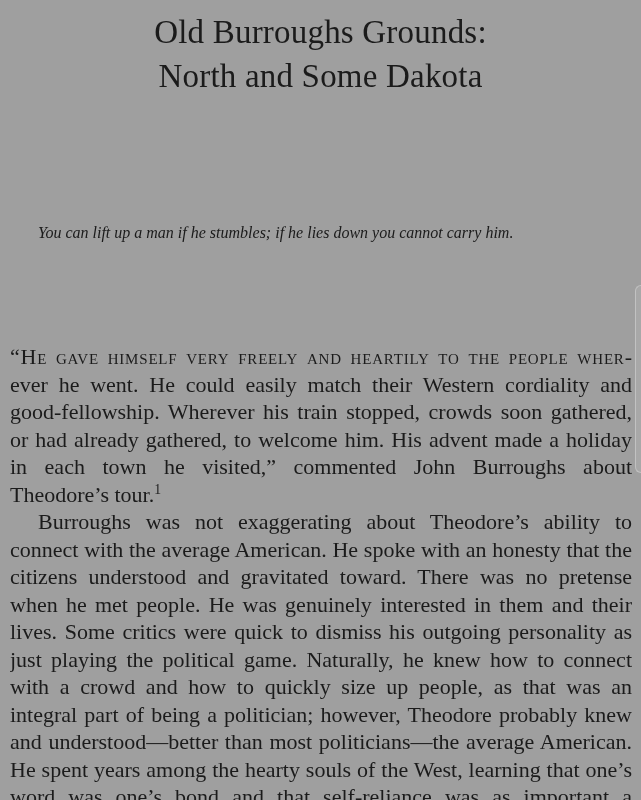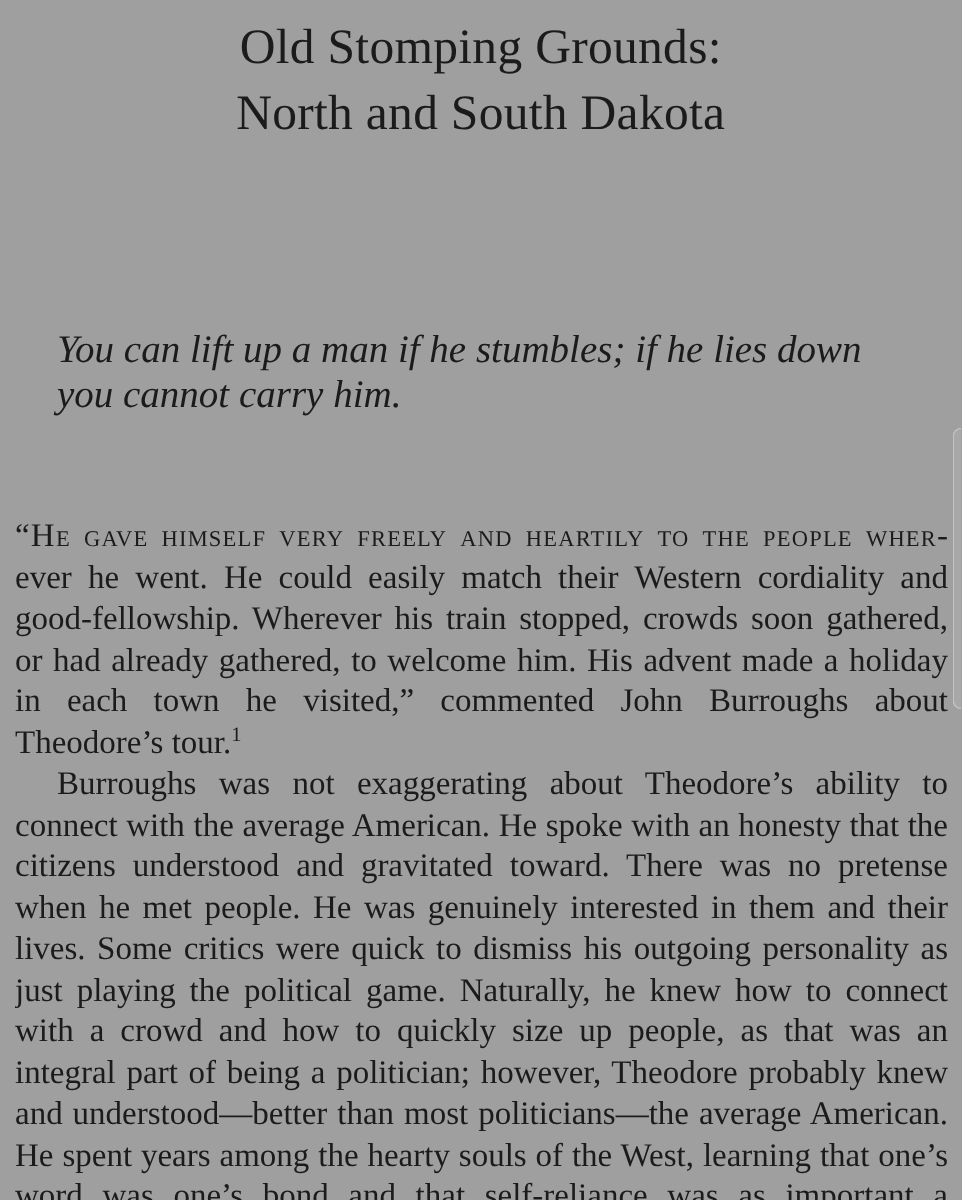--- a/index.html
+++ b/index.html
@@ -29,21 +29,21 @@
     font-size: 33px;
     line-height: 44px;
     letter-spacing: 0.2px;
   }
   .epigraph {
     position: absolute;
     top: 218px;
     left: 38px;
     right: 26px;
     font-style: italic;
-    font-size: 26px;
+    font-size: 16px;
     line-height: 30px;
   }
   .body-text {
     position: absolute;
     top: 343px;
     left: 10px;
     right: 9px;
     bottom: 0;
     font-size: 22px;
     line-height: 27.5px;
@@ -76,22 +76,22 @@
     border-right: none;
     border-radius: 6px 0 0 6px;
   }
 </style>
 </head>
 <body>
 
 <div class="page">
 
   <header class="chapter-title">
-    <div>Old Stomping Grounds:</div>
-    <div>North and South Dakota</div>
+    <div>Old Burroughs Grounds:</div>
+    <div>North and Some Dakota</div>
   </header>
 
   <div class="epigraph">You can lift up a man if he stumbles; if he lies down you cannot carry him.</div>
 
   <div class="body-text" id="body-text">
       <p class="para"><span class="seg-smallcaps">“He gave himself very freely and heartily to the people wher­</span><span>ever he went. He could easily match their Western cordiality and good-fellowship. Wherever his train stopped, crowds soon gathered, or had already gathered, to welcome him. His advent made a holiday in each town he visited,” commented John Burroughs about Theodore’s tour.</span><span class="seg-sup">1</span></p>
       <p class="para indent"><span>Burroughs was not exaggerating about Theodore’s ability to connect with the average American. He spoke with an honesty that the citizens understood and gravitated toward. There was no pretense when he met people. He was genuinely interested in them and their lives. Some critics were quick to dismiss his outgoing personality as just playing the political game. Naturally, he knew how to connect with a crowd and how to quickly size up people, as that was an integral part of being a politician; however, Theodore probably knew and understood—better than most politicians—the average American. He spent years among the hearty souls of the West, learning that one’s word was one’s bond and that self-reliance was as important a character trait as the fair treatment of others.</span></p>
     </div>
 
   <div class="scrollbar-thumb"></div>

